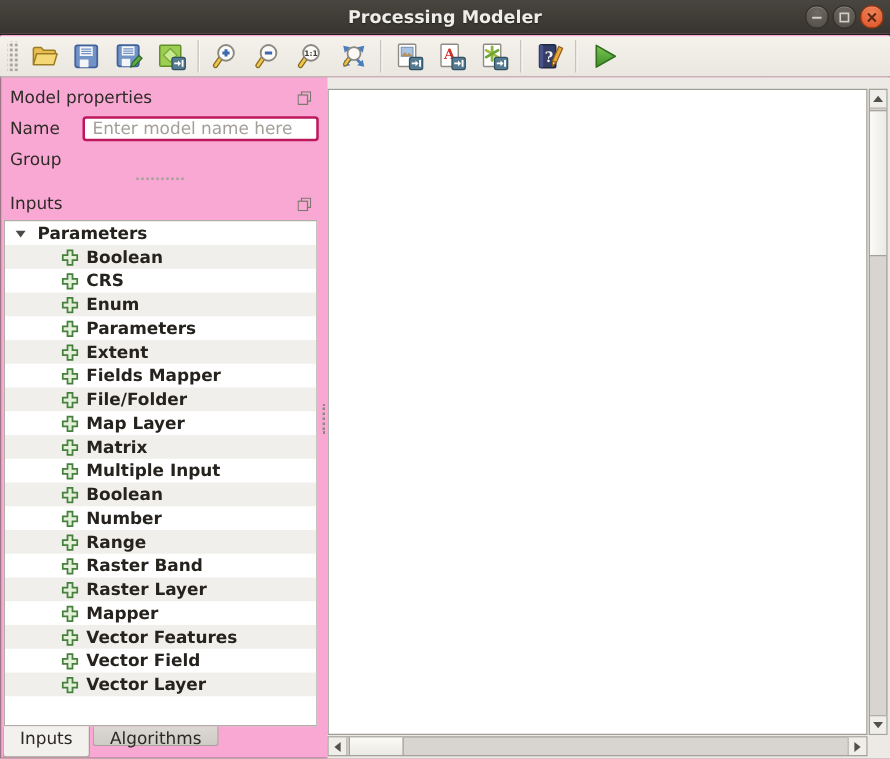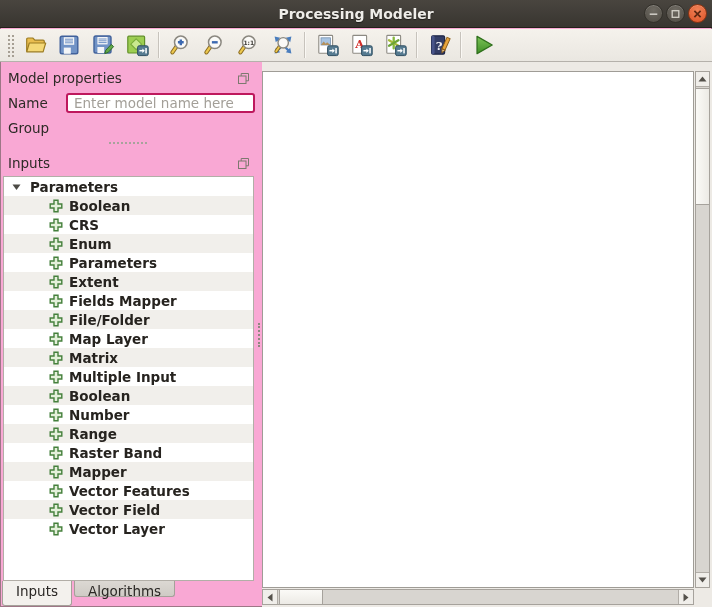--- a/index.html
+++ b/index.html
@@ -410,20 +410,26 @@
           <div class="tree-row child">
             <svg class="plus" width="14" height="14" viewBox="0 0 14 14">
               <path d="M5 1.2h4V5h3.8v4H9v3.8H5V9H1.2V5H5z" fill="#e4f0da" stroke="#45803c" stroke-width="1.4"></path>
             </svg>
             <span class="lbl">Raster Band</span>
           </div>
           <div class="tree-row child">
             <svg class="plus" width="14" height="14" viewBox="0 0 14 14">
               <path d="M5 1.2h4V5h3.8v4H9v3.8H5V9H1.2V5H5z" fill="#e4f0da" stroke="#45803c" stroke-width="1.4"></path>
             </svg>
+            <span class="lbl">Raster Layer</span>
+          </div>
+          <div class="tree-row child">
+            <svg class="plus" width="14" height="14" viewBox="0 0 14 14">
+              <path d="M5 1.2h4V5h3.8v4H9v3.8H5V9H1.2V5H5z" fill="#e4f0da" stroke="#45803c" stroke-width="1.4"></path>
+            </svg>
             <span class="lbl">Mapper</span>
           </div>
           <div class="tree-row child">
             <svg class="plus" width="14" height="14" viewBox="0 0 14 14">
               <path d="M5 1.2h4V5h3.8v4H9v3.8H5V9H1.2V5H5z" fill="#e4f0da" stroke="#45803c" stroke-width="1.4"></path>
             </svg>
             <span class="lbl">Vector Features</span>
           </div>
           <div class="tree-row child">
             <svg class="plus" width="14" height="14" viewBox="0 0 14 14">

